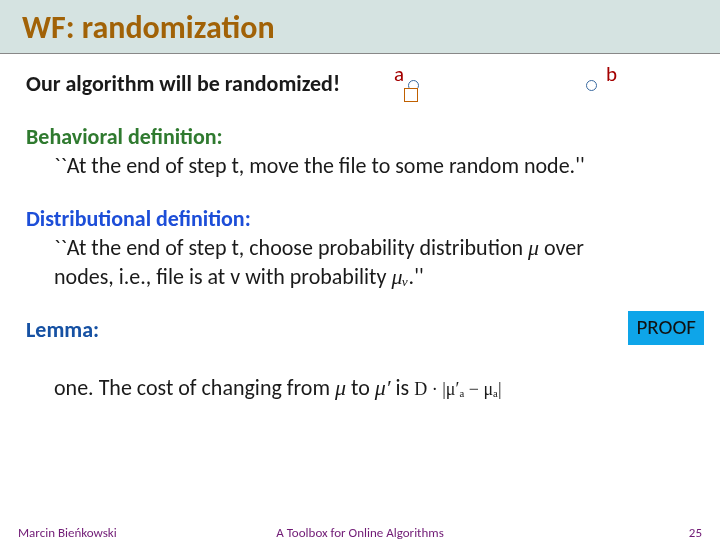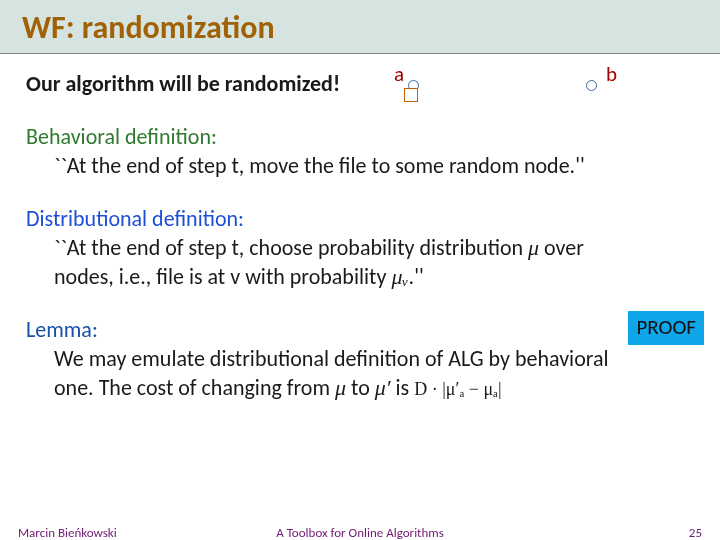--- a/index.html
+++ b/index.html
@@ -12,21 +12,21 @@
   .intro { font-size: 22px; font-weight: 700; color: #1a1a1a; flex: 0 0 auto; }
   .graph-area { flex: 1; position: relative; height: 34px; margin-left: 20px; }
   .node { position: absolute; width: 11px; height: 11px; border-radius: 50%; background: #fff; border: 1.5px solid #3a6aa0; }
   .node-a { left: 48px; top: 14px; }
   .node-b { left: 226px; top: 14px; }
   .node-label { position: absolute; font-size: 21px; color: #a40000; font-family: Calibri, Arial, sans-serif; }
   .label-a { left: 34px; top: -5px; }
   .label-b { left: 246px; top: -5px; }
   .file { position: absolute; left: 44px; top: 22px; width: 14px; height: 14px; border: 1.5px solid #c06000; background: #fff; }
   .block { margin-bottom: 24px; font-size: 22px; line-height: 1.32; color: #1a1a1a; }
-  .heading { font-weight: 400; }
+  .heading { font-weight: 700; }
   .green { color: #2f7a2f; }
   .orange { color: #1d4ed8; }
   .blue { color: #1651a3; }
   .body-text { padding-left: 28px; }
   .math { font-family: 'Times New Roman', serif; font-style: italic; }
   .lemma-row { position: relative; }
   .proof-box { position: absolute; right: -10px; top: -4px; background: #0ea5e9; padding: 3px 8px; font-size: 21px; font-weight: 400; color: #111; border: 0; }
   .formula { font-family: 'Times New Roman', serif; font-size: 18px; }
   .footer { position: absolute; bottom: 0; left: 0; width: 100%; padding: 0 18px; display: flex; justify-content: space-between; font-size: 13px; color: #701a75; }
   .footer-left { flex: 1; text-align: left; }
@@ -65,21 +65,21 @@
       <div class="body-text">
         <span>``At the end of step t, choose probability distribution </span><span class="math">μ</span><span> over</span><br>
         <span>nodes, i.e., file is at v with probability </span><span class="math">μᵥ</span><span>.''</span>
       </div>
     </div>
 
     <div class="block lemma-row">
       <span class="heading blue">Lemma:</span>
       <span class="proof-box">PROOF</span><br>
       <div class="body-text">
-        <span>We may emulate distributional definition of ALG by behavioral</span><br>
+        <br>
         <span> one. The cost of changing from </span><span class="math">μ</span><span> to </span><span class="math">μ′</span><span> is </span> <span class="formula">D · |μ′ₐ − μₐ|</span>
       </div>
     </div>
 
   </div>
 
   <div class="footer">
     <div class="footer-left">Marcin Bieńkowski</div>
     <div class="footer-center">A Toolbox for Online Algorithms</div>
     <div class="footer-right">25</div>

